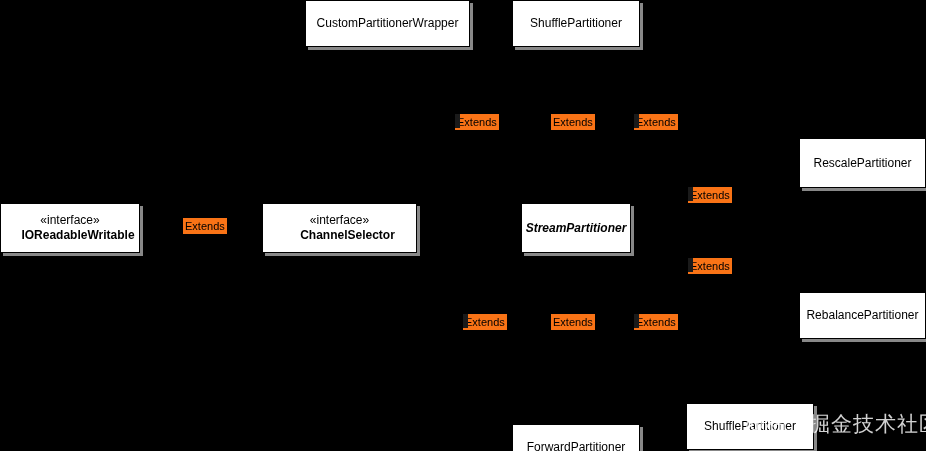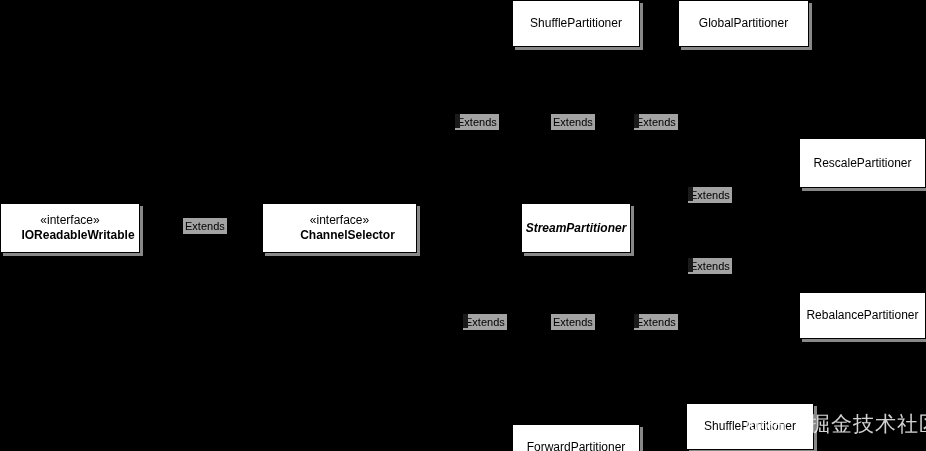--- a/index.html
+++ b/index.html
@@ -46,21 +46,21 @@
     margin-left: 16px;
   }
   .node.abstract .nodename {
     font-weight: bold;
     font-style: italic;
   }
 
   
   .edgelabel {
     position: absolute;
-    background: #a3a3a3;
+    background: #f97316;
     color: #000000;
     font-size: 11px;
     line-height: 14px;
     padding: 1px 2px;
     white-space: nowrap;
     box-sizing: border-box;
     text-align: center;
   }
 
   
@@ -158,28 +158,28 @@
   <div class="edge v" style="left:576px; top:343px; height:60px;"></div>
   <div class="edge v" style="left:576px; top:253px; height:61px;"></div>
 
   <div class="edge v" style="left:660px; top:343px; height:60px;"></div>
   <div class="edge v" style="left:660px; top:276px; height:38px;"></div>
   <div class="edge h" style="left:576px; top:276px; width:84px;"></div>
   <div class="edge h" style="left:660px; top:403px; width:88px;"></div>
 
   <div class="arrow down" style="left:570px; top:253px;"></div>
 
+  <div class="node" style="left:305px; top:0px; width:165px; height:47px;">
+    <span class="nodename">CustomPartitionerWrapper</span>
+  </div>
 
   <div class="node" style="left:512px; top:0px; width:128px; height:47px;">
     <span class="nodename">ShufflePartitioner</span>
   </div>
 
-  <div class="node" style="left:678px; top:0px; width:131px; height:47px;">
-    <span class="nodename">GlobalPartitioner</span>
-  </div>
 
   <div class="node" style="left:799px; top:138px; width:127px; height:50px;">
     <span class="nodename">RescalePartitioner</span>
   </div>
 
   <div class="node iface" style="left:0px; top:203px; width:140px; height:50px;">
     <span class="stereotype">«interface»</span>
     <span class="nodename">IOReadableWritable</span>
   </div>
 

